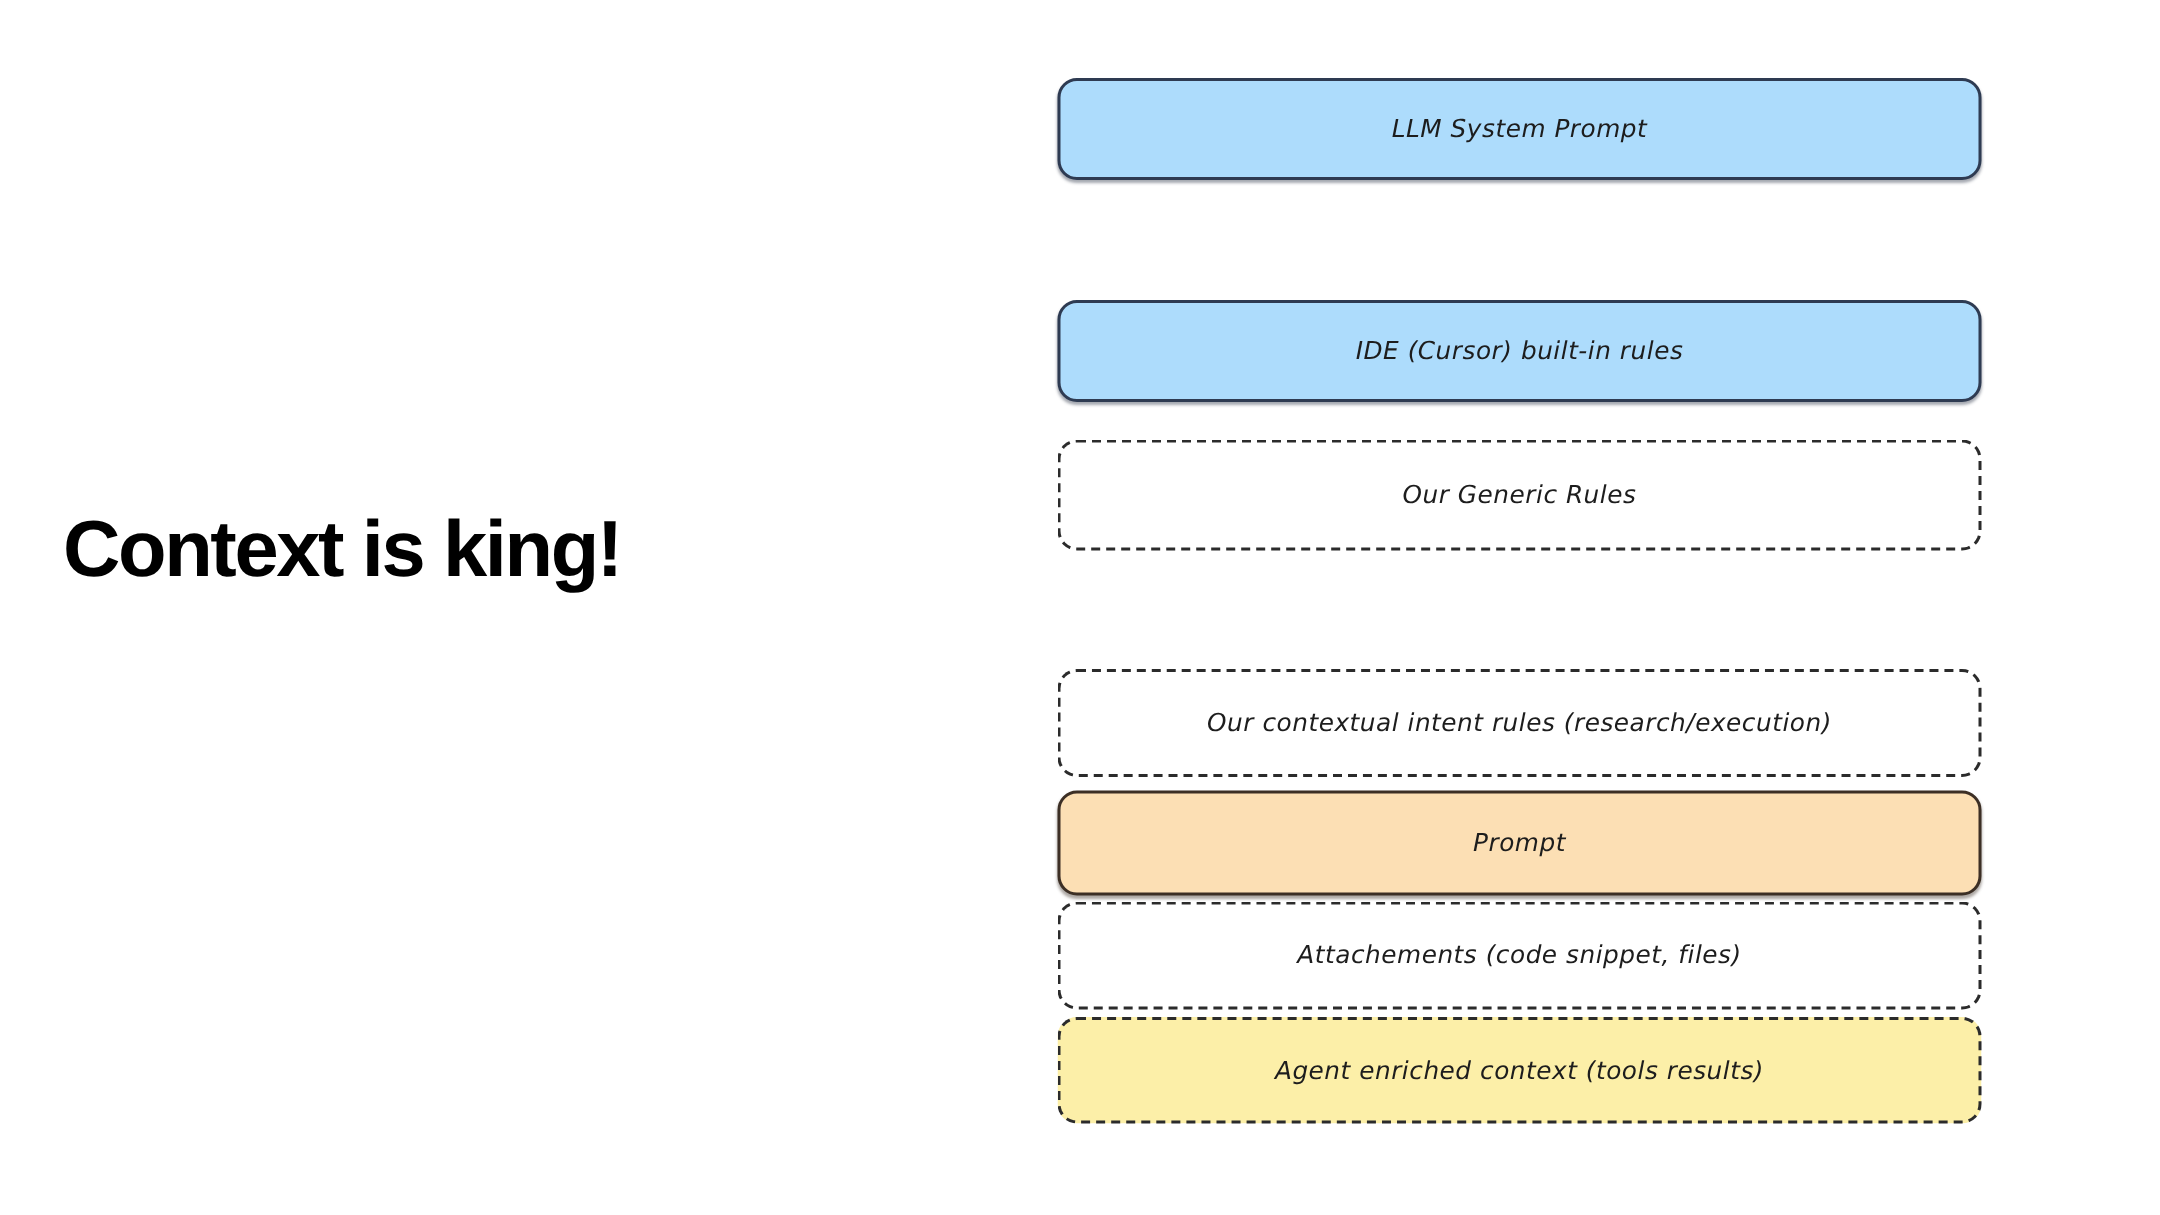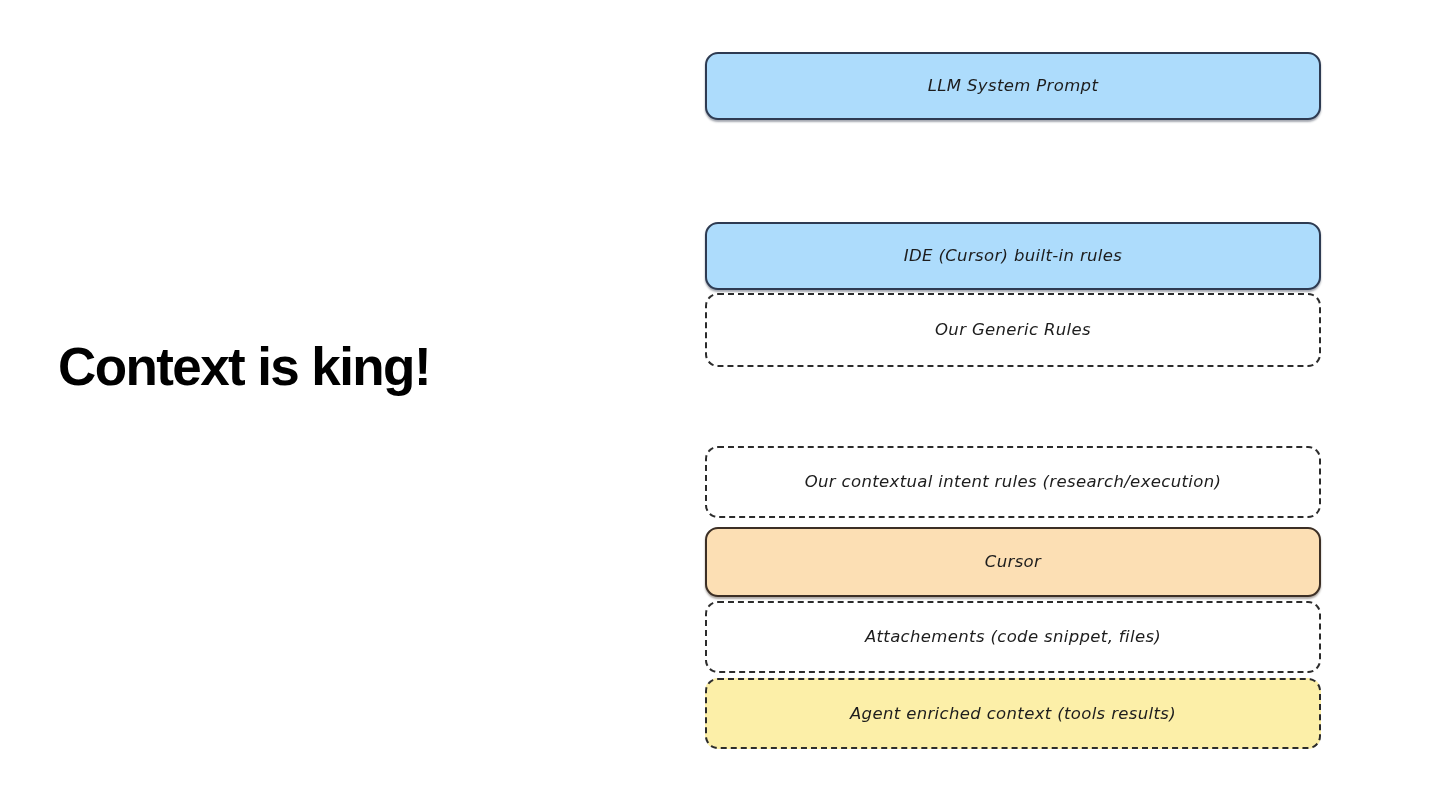--- a/index.html
+++ b/index.html
@@ -12,21 +12,21 @@
     height: 810px;
     background: #ffffff;
     font-family: "DejaVu Sans", sans-serif;
     overflow: hidden;
     position: relative;
   }
 
   
   #headline-area {
     position: absolute;
-    left: 16px;
+    left: 0;
     top: 0;
     width: 690px;
     height: 810px;
   }
   #page-title {
     position: absolute;
     left: 42px;
     top: 336px;
     font-family: "Liberation Sans", sans-serif;
     font-size: 53px;
@@ -97,31 +97,31 @@
 <body>
 
 <div id="headline-area">
   <div id="page-title">Context is king!</div>
 </div>
 
 <div id="context-stack">
     <div class="ctx-box solid fill-blue" style="top: 2px; height: 68px; width: 616px;">
       <span class="ctx-label">LLM System Prompt</span>
     </div>
-    <div class="ctx-box solid fill-blue" style="top: 172px; height: 68px; width: 616px;">
+    <div class="ctx-box solid fill-blue" style="top: 150px; height: 68px; width: 616px;">
       <span class="ctx-label">IDE (Cursor) built-in rules</span>
     </div>
     <div class="ctx-box dashed" style="top: 243px; height: 74px; width: 616px;">
       <span class="ctx-label">Our Generic Rules</span>
     </div>
     <div class="ctx-box dashed" style="top: 396px; height: 72px; width: 616px;">
       <span class="ctx-label">Our contextual intent rules (research/execution)</span>
     </div>
     <div class="ctx-box solid fill-orange" style="top: 477px; height: 70px; width: 616px;">
-      <span class="ctx-label">Cursor</span>
+      <span class="ctx-label">Prompt</span>
     </div>
     <div class="ctx-box dashed" style="top: 551px; height: 72px; width: 616px;">
       <span class="ctx-label">Attachements (code snippet, files)</span>
     </div>
     <div class="ctx-box dashed fill-yellow" style="top: 628px; height: 71px; width: 616px;">
       <span class="ctx-label">Agent enriched context (tools results)</span>
     </div>
   </div>
 
 </body></html>

